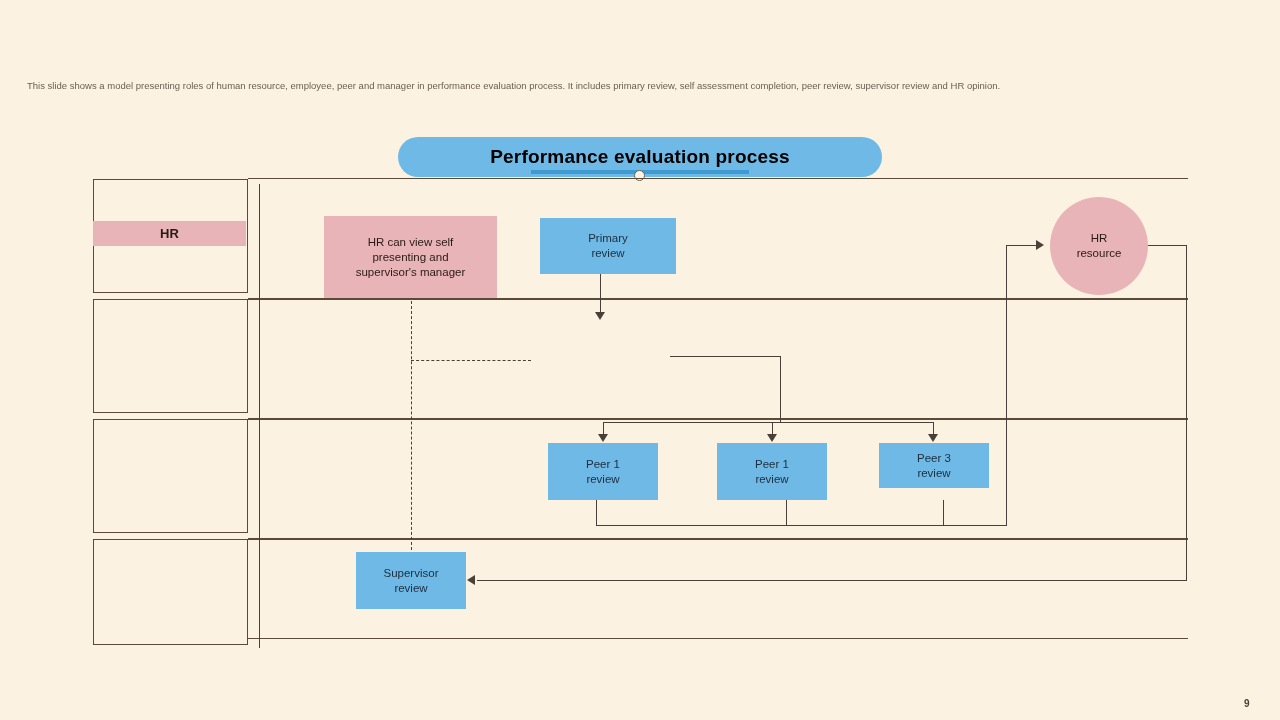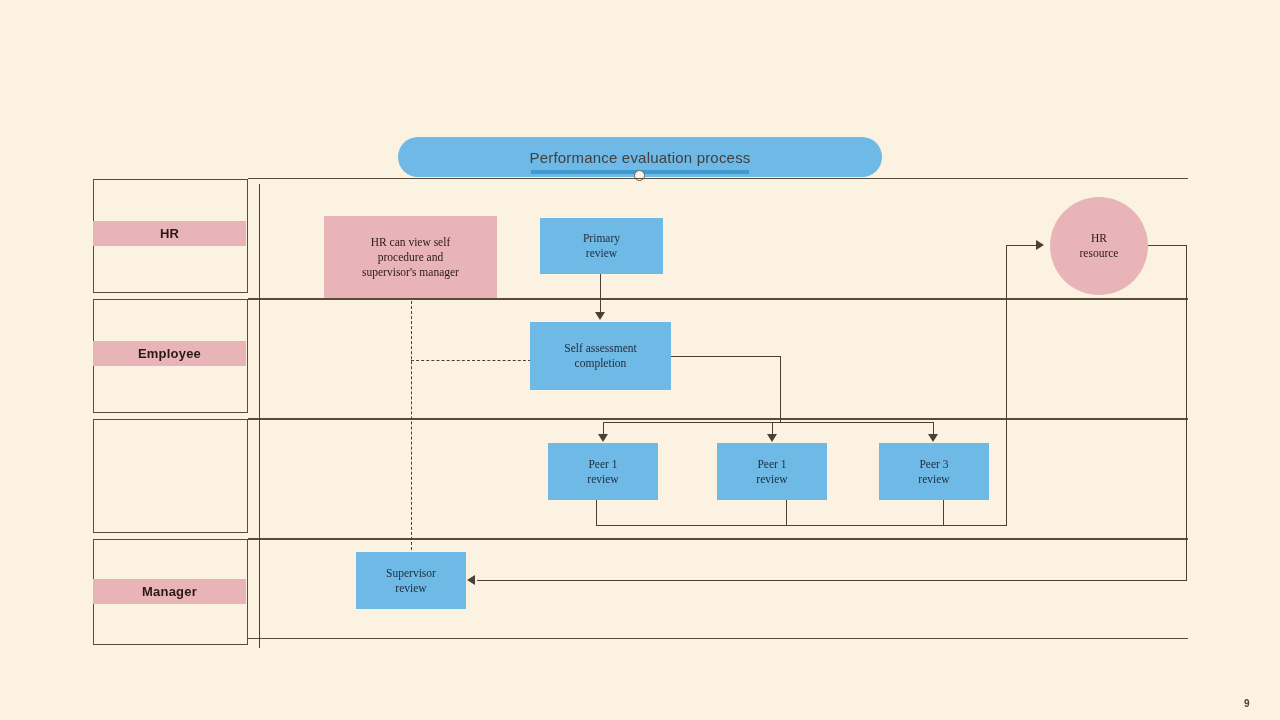--- a/index.html
+++ b/index.html
@@ -27,21 +27,21 @@
     white-space:nowrap;
   }
 
   
   .pill{
     position:absolute;left:398px;top:137px;width:484px;height:40px;
     background:#6EB9E5;border-radius:20px;
     display:flex;align-items:center;justify-content:center;
   }
   .pill-label{
-    font-size:15px;font-weight:normal;color:#404040;letter-spacing:.2px;
+    font-size:19px;font-weight:bold;color:#000000;letter-spacing:.2px;
   }
   .pill-underline{
     position:absolute;left:531px;top:170px;width:218px;height:4px;
     background:#3D9BD1;
   }
   .pill-dot{
     position:absolute;left:634px;top:170px;width:11px;height:11px;
     border-radius:50%;background:#FCF2E2;border:1.4px solid #6A6258;
     box-sizing:border-box;
   }
@@ -71,21 +71,21 @@
   }
 
   
   .node{
     position:absolute;box-sizing:border-box;
     display:flex;align-items:center;justify-content:center;
     text-align:center;
   }
   .node-blue{background:#6EB9E5;color:#203040;}
   .node-pink{background:#E8B4B8;color:#2A1A14;}
-  .node span{font-size:11.5px;line-height:15px;display:block;font-family:Liberation Serif, serif;}
+  .node span{font-size:11.5px;line-height:15px;display:block;}
   .node-circle{border-radius:50%;}
 
   
   .ln{position:absolute;background:#4A4038;}
   .ln-h{height:1px;}
   .ln-v{width:1px;}
   .dash-v{
     position:absolute;width:0;border-left:1.3px dashed #4A4038;
   }
   .dash-h{
@@ -115,48 +115,43 @@
   .pagenum{
     position:absolute;left:1244px;top:698px;
     font-size:10px;color:#4A4038;font-weight:bold;
   }
 </style>
 </head>
 <body>
 
 <div id="slide">
 
+  <div class="subtitle">This slide shows a model presenting roles of human resource, employee, peer and manager in performance evaluation process. It includes primary review, self assessment completion, peer review, supervisor review and HR opinion.</div>
 
   <div class="pill">
     <span class="pill-label">Performance evaluation process</span>
   </div>
   <div class="pill-underline"></div>
   <div class="pill-dot"></div>
 
   <div class="lane-row" style="left:248px;top:178px;width:940px;height:121px;"></div>
   <div class="lane-row" style="left:248px;top:299px;width:940px;height:120px;"></div>
   <div class="lane-row" style="left:248px;top:419px;width:940px;height:120px;"></div>
   <div class="lane-row" style="left:248px;top:539px;width:940px;height:100px;"></div>
 
   <div class="lane-box" style="top:179px;height:114px;"></div>
   <div class="lane-band" style="top:221px;">
     <span>HR</span>
   </div>
 
   <div class="lane-box" style="top:299px;height:114px;"></div>
-  <div class="lane-band" style="top:341px;">
-    <span>Employee</span>
-  </div>
 
   <div class="lane-box" style="top:419px;height:114px;"></div>
 
   <div class="lane-box" style="top:539px;height:106px;"></div>
-  <div class="lane-band" style="top:579px;">
-    <span>Manager</span>
-  </div>
 
   <div class="ln ln-v" style="left:259px;top:184px;height:464px;"></div>
 
   <div class="ln ln-v" style="left:600px;top:274px;height:40px;"></div>
   <div class="arrow-d" style="left:595px;top:312px;"></div>
 
   <div class="ln ln-h" style="left:670px;top:356px;width:111px;"></div>
   <div class="ln ln-v" style="left:780px;top:356px;height:66px;"></div>
 
   <div class="ln ln-h" style="left:603px;top:422px;width:330px;"></div>
@@ -180,61 +175,55 @@
   <div class="ln ln-v" style="left:1186px;top:245px;height:335px;"></div>
   <div class="ln ln-h" style="left:477px;top:580px;width:710px;"></div>
   <div class="arrow-l" style="left:467px;top:575px;"></div>
 
   <div class="dash-v" style="left:411px;top:296px;height:254px;"></div>
   <div class="dash-h" style="left:411px;top:360px;width:120px;"></div>
 
   <div class="node node-pink" style="left:324px;top:216px;width:173px;height:82px;">
     <span>
       <span>HR can view self</span>
-      <span>procedure and</span>
+      <span>presenting and</span>
       <span>supervisor's  manager</span>
     </span>
   </div>
 
-  <div class="node node-blue" style="left:540px;top:218px;width:123px;height:56px;">
+  <div class="node node-blue" style="left:540px;top:218px;width:136px;height:56px;">
     <span>
       <span>Primary</span>
       <span>review</span>
     </span>
   </div>
 
   <div class="node node-pink node-circle" style="left:1050px;top:197px;width:98px;height:98px;">
     <span>
       <span>HR</span>
       <span>resource</span>
     </span>
   </div>
 
-  <div class="node node-blue" style="left:530px;top:322px;width:141px;height:68px;">
-    <span>
-      <span>Self assessment</span>
-      <span>completion</span>
-    </span>
-  </div>
 
   <div class="node node-blue" style="left:548px;top:443px;width:110px;height:57px;">
     <span>
       <span>Peer 1</span>
       <span>review</span>
     </span>
   </div>
 
   <div class="node node-blue" style="left:717px;top:443px;width:110px;height:57px;">
     <span>
       <span>Peer 1</span>
       <span>review</span>
     </span>
   </div>
 
-  <div class="node node-blue" style="left:879px;top:443px;width:110px;height:57px;">
+  <div class="node node-blue" style="left:879px;top:443px;width:110px;height:45px;">
     <span>
       <span>Peer 3</span>
       <span>review</span>
     </span>
   </div>
 
   <div class="node node-blue" style="left:356px;top:552px;width:110px;height:57px;">
     <span>
       <span>Supervisor</span>
       <span>review</span>

